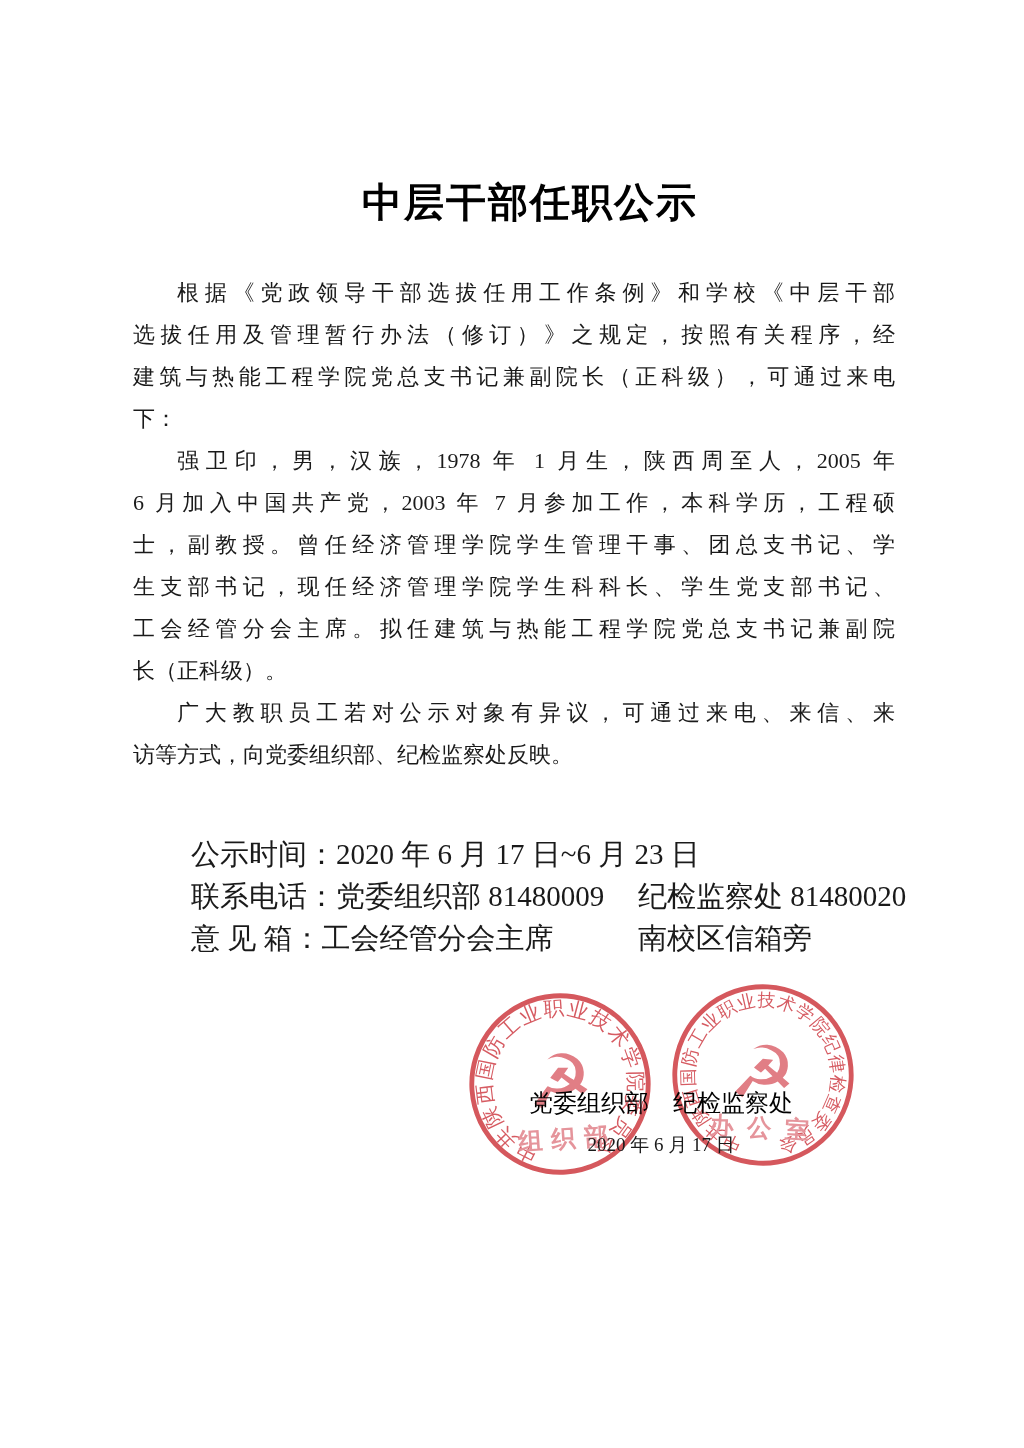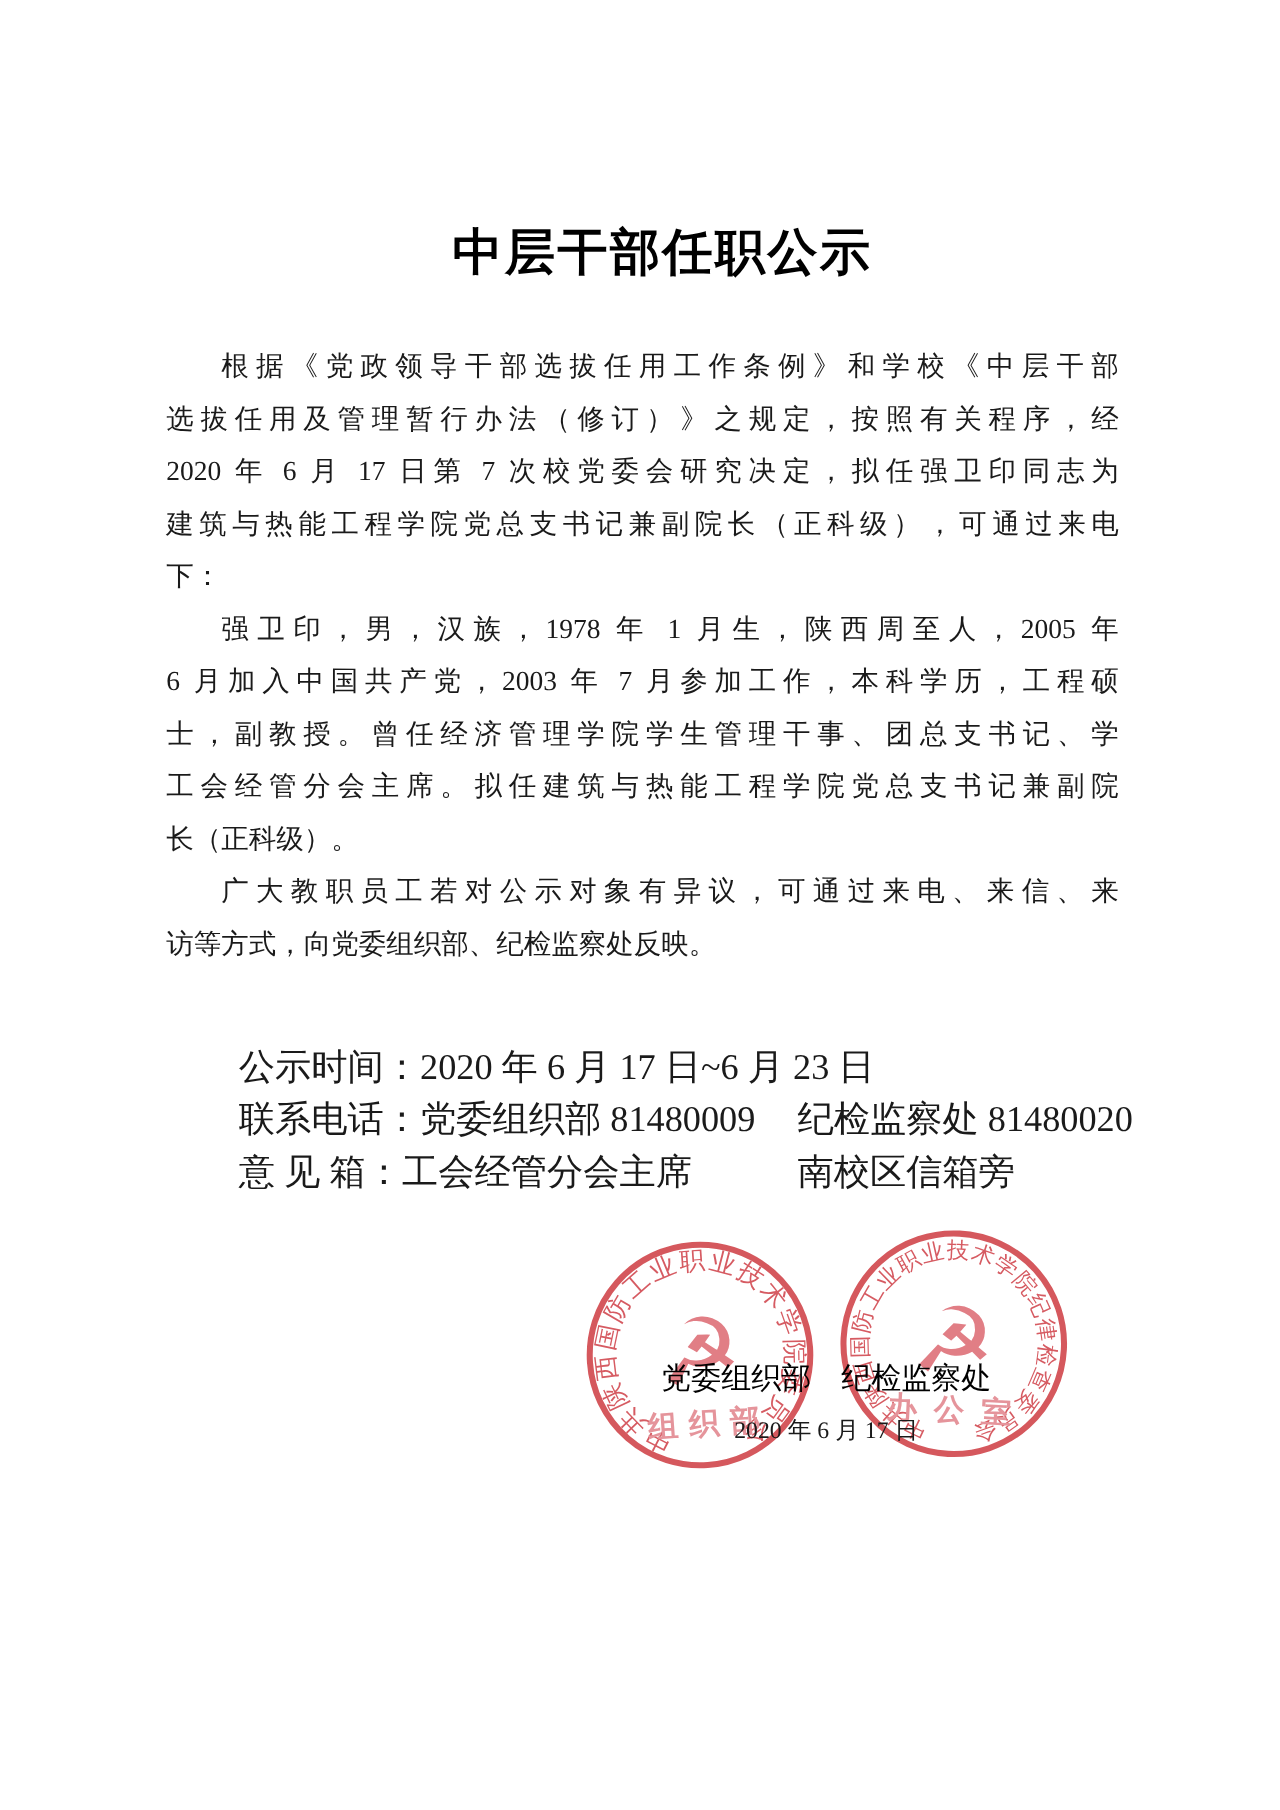--- a/index.html
+++ b/index.html
@@ -81,26 +81,26 @@
 </head>
 <body>
 
 <div class="page">
 
   <h1 class="title">中层干部任职公示</h1>
 
   <div class="body-text">
     <div class="ln ind j">根据《党政领导干部选拔任用工作条例》和学校《中层干部</div>
     <div class="ln j">选拔任用及管理暂行办法（修订）》之规定，按照有关程序，经</div>
-    <div class="ln j">2020 年 6 月 17 日第 7 次校党委会研究决定，拟任强卫印同志为</div>
     <div class="ln j">建筑与热能工程学院党总支书记兼副院长（正科级），可通过来电</div>
     <div class="ln">下：</div>
     <div class="ln ind j">强卫印，男，汉族，1978 年 1 月生，陕西周至人，2005 年</div>
     <div class="ln j">6 月加入中国共产党，2003 年 7 月参加工作，本科学历，工程硕</div>
     <div class="ln j">士，副教授。曾任经济管理学院学生管理干事、团总支书记、学</div>
+    <div class="ln j">生支部书记，现任经济管理学院学生科科长、学生党支部书记、</div>
     <div class="ln j">工会经管分会主席。拟任建筑与热能工程学院党总支书记兼副院</div>
     <div class="ln">长（正科级）。</div>
     <div class="ln ind j">广大教职员工若对公示对象有异议，可通过来电、来信、来</div>
     <div class="ln">访等方式，向党委组织部、纪检监察处反映。</div>
   </div>
 
   <div class="contact">
     <div class="c-row">
       <span class="c1">公示时间：2020 年 6 月 17 日~6 月 23 日</span>
     </div>

